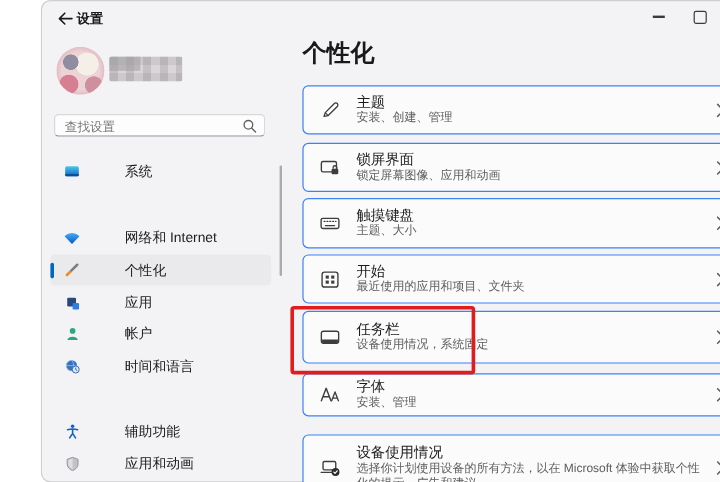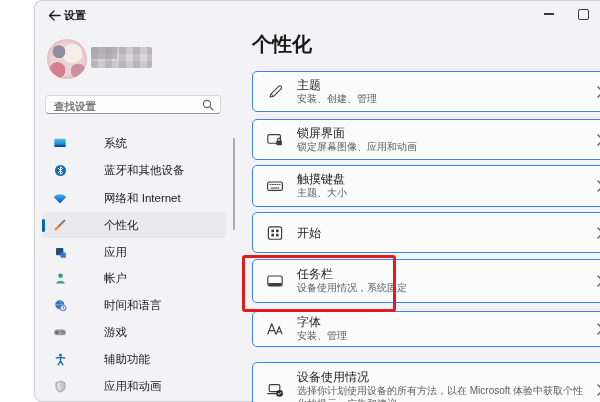--- a/index.html
+++ b/index.html
@@ -25,21 +25,21 @@
   .mosaic{position:absolute;left:57px;top:47px;width:61px;height:21px;border-radius:2px;
     background:
       repeating-linear-gradient(0deg,#dcdadc 0 7px,#eae8ea 7px 14px),
       repeating-linear-gradient(90deg,#d6d4d6 0 7px,#edebed 7px 14px);
     background-blend-mode:multiply;overflow:hidden;}
   .mosaic .dark-patch{position:absolute;left:0;top:0;width:26px;height:12px;
     background:rgba(158,156,160,.55);display:block;}
   .searchbox{position:absolute;left:11px;top:95px;width:176px;height:19px;background:#fdfdfd;
     border:1px solid #d8d8da;border-bottom:1px solid #8f8f92;border-radius:4px;box-sizing:border-box;}
   .searchbox input{position:absolute;left:6px;top:0;width:145px;height:100%;border:none;outline:none;
-    background:transparent;font-size:10.5px;color:#3a3a3a;font-family:"Liberation Sans",sans-serif;font-weight:bold;}
+    background:transparent;font-size:10.5px;color:#3a3a3a;font-family:"Liberation Sans",sans-serif;}
   .searchbox input::placeholder{color:#767676;}
   .search-ico{position:absolute;right:6px;top:3px;}
   .nav-item{position:absolute;left:8px;width:184px;height:26px;display:flex;align-items:center;
     padding-left:11px;box-sizing:border-box;border-radius:4px;cursor:pointer;gap:28px;}
   .nav-item.selected{background:#eaeaec;}
   .sel-bar{position:absolute;left:0;top:6.5px;width:3px;height:13px;border-radius:2px;background:#0067c0;}
   .nav-ico{width:14px;height:14px;margin-right:9px;display:flex;align-items:center;justify-content:center;flex:0 0 auto;}
   .nav-label{font-size:11.5px;color:#1b1b1b;white-space:nowrap;}
   .side-scroll{position:absolute;left:199px;top:138px;width:2px;height:92px;border-radius:1px;background:#ababab;}
   
@@ -113,29 +113,20 @@
               <stop offset="1" stop-color="#0a63c6"></stop>
             </linearGradient>
           </defs>
         <rect x="1.5" y="3" width="13" height="9.5" rx="1.6" fill="url(#gsys)"></rect>
         <rect x="1.5" y="10.2" width="13" height="2.3" rx="1.1" fill="#0a4f9e"></rect>
         </svg>
     </span>
     <span class="nav-label">系统</span>
   </div>
 
-  <div class="nav-item" style="top:157px">
-    <span class="nav-ico">
-      <svg width="13" height="13" viewBox="0 0 16 16">
-        <circle cx="8" cy="8" r="6.8" fill="#0f6cc6"></circle>
-        <path d="M5.2 5.2 L10.6 10.6 L8 12.6 V3.4 L10.6 5.4 L5.2 10.8" fill="none" stroke="#ffffff" stroke-width="1.15" stroke-linecap="round" stroke-linejoin="round"></path>
-        </svg>
-    </span>
-    <span class="nav-label">蓝牙和其他设备</span>
-  </div>
 
   <div class="nav-item" style="top:185px">
     <span class="nav-ico">
       <svg width="14" height="14" viewBox="0 0 16 16">
           <defs>
         <linearGradient id="gwifi" x1="0" y1="0" x2="0" y2="1">
           <stop offset="0" stop-color="#41a5ee"></stop>
               <stop offset="1" stop-color="#0a5fce"></stop>
             </linearGradient>
           </defs>
@@ -181,31 +172,20 @@
       <svg width="13" height="13" viewBox="0 0 16 16">
         <circle cx="7" cy="7" r="5.6" fill="#3672bd"></circle>
         <path d="M7 1.6 a5.4 5.4 0 0 0 0 10.8 M1.6 7 h10.8 M7 1.6 c2.6 1.4 2.6 9.4 0 10.8" fill="none" stroke="#9cc3ec" stroke-width=".8"></path>
         <circle cx="11.2" cy="11" r="3.6" fill="#d9e8f7" stroke="#2b5ea8" stroke-width=".9"></circle>
         <path d="M11.2 9.4 V11 l1.2 .9" fill="none" stroke="#2b5ea8" stroke-width=".9" stroke-linecap="round"></path>
         </svg>
     </span>
     <span class="nav-label">时间和语言</span>
   </div>
 
-  <div class="nav-item" style="top:319px">
-    <span class="nav-ico">
-      <svg width="14" height="14" viewBox="0 0 16 16">
-        <rect x="1.3" y="5" width="13.4" height="6.8" rx="3.4" fill="#9a9a9e"></rect>
-        <path d="M4.6 7 v3 M3.1 8.5 h3" stroke="#55555a" stroke-width="1" stroke-linecap="round"></path>
-        <circle cx="10.6" cy="7.6" r=".95" fill="#55555a"></circle>
-        <circle cx="12.3" cy="9.4" r=".95" fill="#3f6fc0"></circle>
-        </svg>
-    </span>
-    <span class="nav-label">游戏</span>
-  </div>
 
   <div class="nav-item" style="top:346px">
     <span class="nav-ico">
       <svg width="13" height="13" viewBox="0 0 16 16">
         <circle cx="8" cy="2.6" r="1.8" fill="#0e62c6"></circle>
         <path d="M2.8 6.2 Q8 4.8 13.2 6.2 M8 5.6 V10 M8 10 L5 14.6 M8 10 L11 14.6" fill="none" stroke="#0e62c6" stroke-width="1.6" stroke-linecap="round" stroke-linejoin="round"></path>
         </svg>
     </span>
     <span class="nav-label">辅助功能</span>
   </div>
@@ -284,20 +264,21 @@
       <svg width="18" height="18" viewBox="0 0 18 18">
         <rect x="2.4" y="2.8" width="13.2" height="12.4" rx="2" fill="none" stroke="#3d3d3d" stroke-width="1.15"></rect>
         <rect x="5.4" y="5.6" width="2.6" height="2.6" fill="#3d3d3d"></rect>
         <rect x="10" y="5.6" width="2.6" height="2.6" fill="#3d3d3d"></rect>
         <rect x="5.4" y="9.8" width="2.6" height="2.6" fill="#3d3d3d"></rect>
         <rect x="10" y="9.8" width="2.6" height="2.6" fill="#3d3d3d"></rect>
         </svg>
     </span>
     <div class="ctext">
       <div class="ctitle">开始</div>
+      <div class="csub">最近使用的应用和项目、文件夹</div>
     </div>
     <span class="chev">
       <svg width="7" height="12" viewBox="0 0 7 12">
           <path d="M1 1 L6 6 L1 11" fill="none" stroke="#5f5f5f" stroke-width="1.3" stroke-linecap="round" stroke-linejoin="round"></path>
         </svg>
     </span>
   </div>
 
   <div class="card" style="top:259px;height:44px">
     <span class="cicon">

